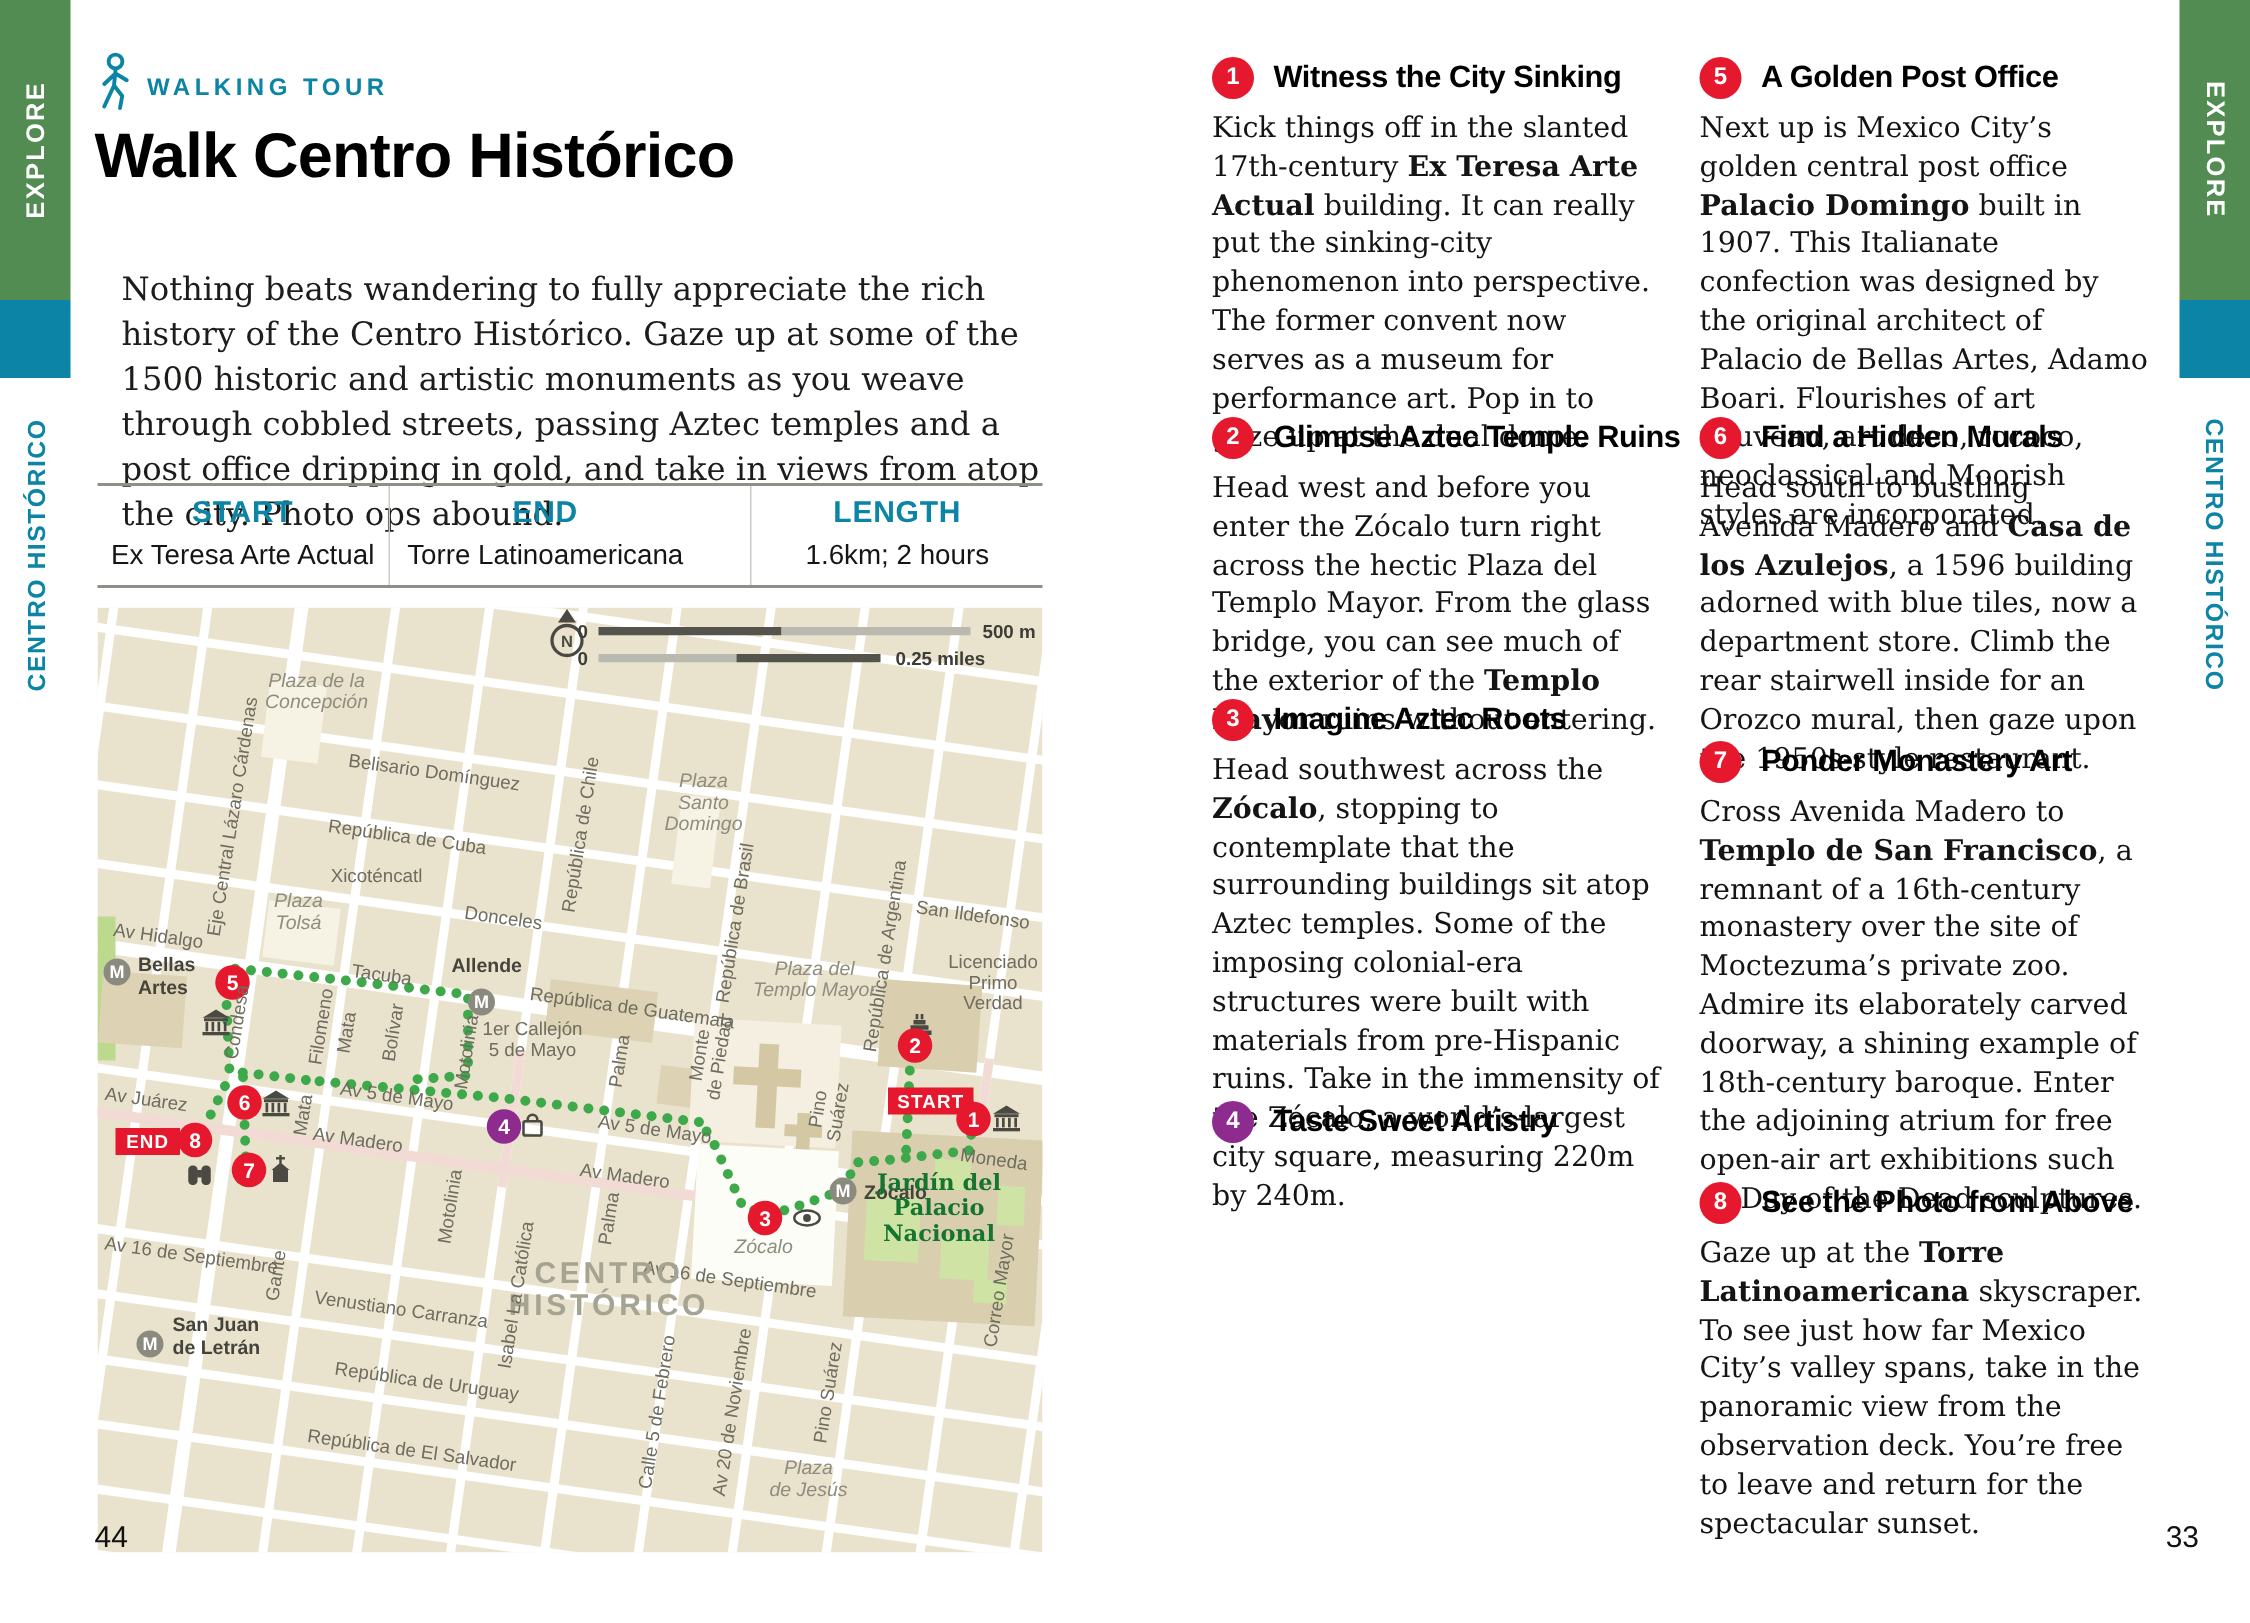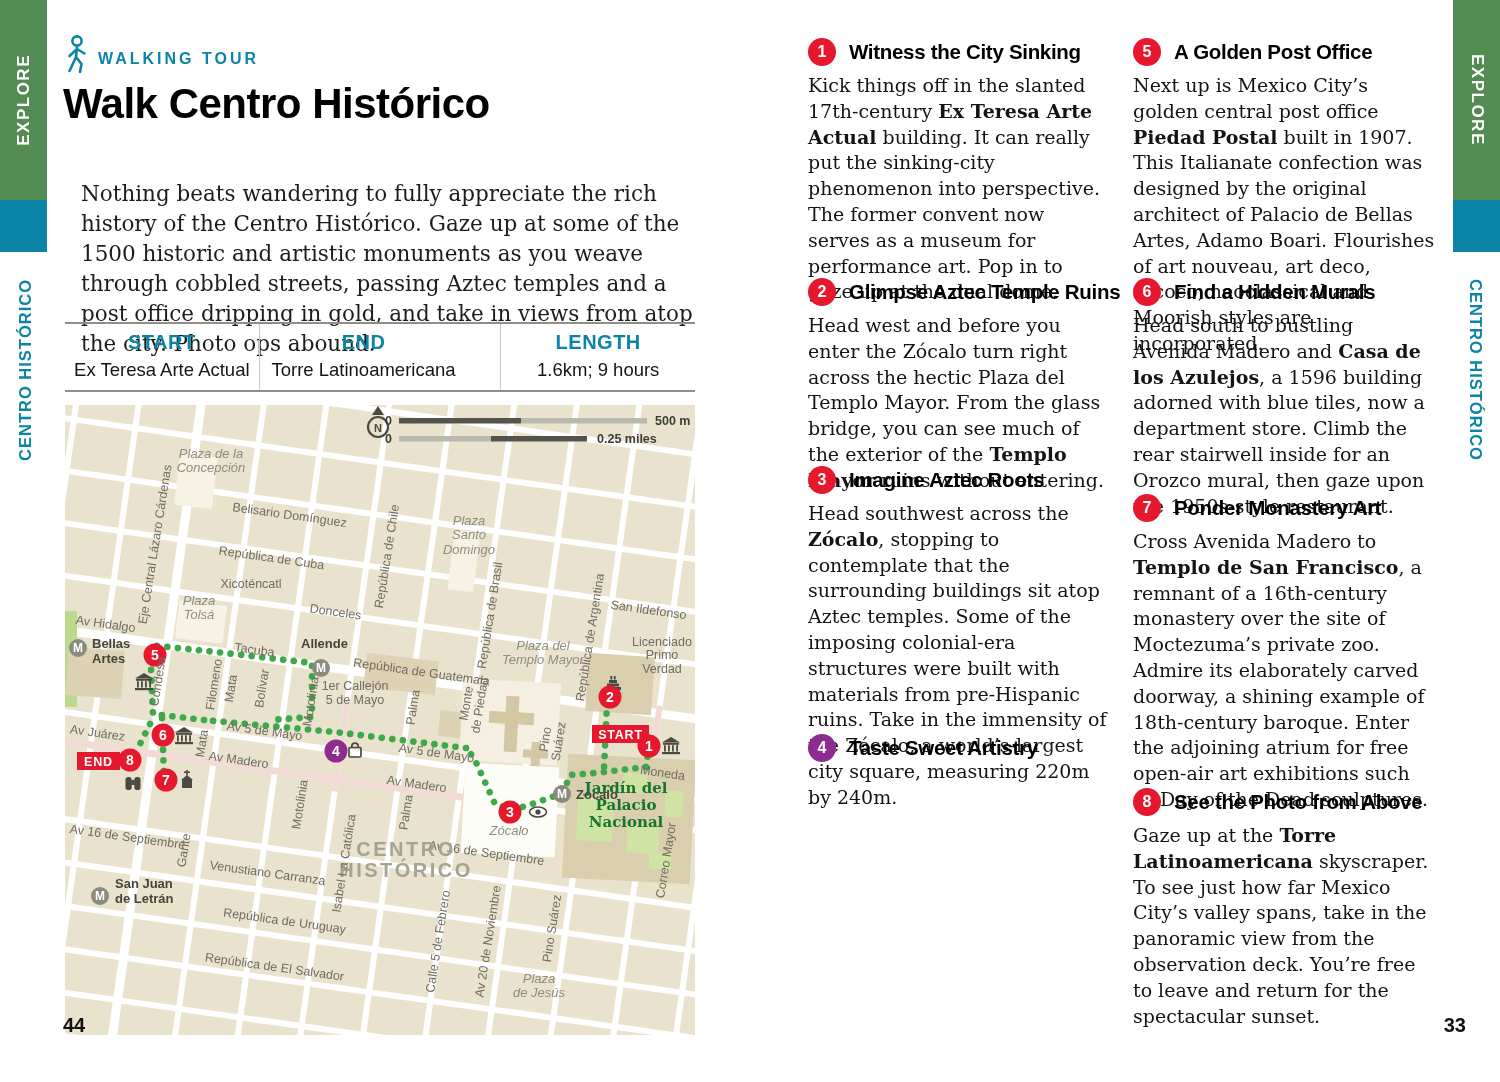--- a/index.html
+++ b/index.html
@@ -43,21 +43,21 @@
   text.ml-grn{font-family:"DejaVu Serif",serif;font-size:15px;font-weight:bold;fill:#15752f;}
   
   .step{position:absolute;width:302px;}
   .step-head{display:flex;align-items:center;gap:13px;white-space:nowrap;}
   .badge{flex:0 0 28px;width:28px;height:28px;border-radius:50%;color:#fff;font-weight:bold;
          font-size:16px;display:flex;align-items:center;justify-content:center;}
   .step-title{font-size:20.5px;font-weight:bold;letter-spacing:-0.3px;color:#000;}
   .step-body{margin-top:7px;font-family:"DejaVu Serif",serif;font-size:19px;
              line-height:25.8px;color:#141414;}
   
-  .pgnum{position:absolute;top:1014px;font-size:20px;font-weight:bold;color:#111;}
+  .pgnum{position:absolute;top:1014px;font-size:20px;font-weight:normal;color:#111;}
   .pg-left{left:63px;}
   .pg-right{left:1406px;width:60px;text-align:right;}
 </style>
 </head>
 <body>
 
 <div class="page">
 
   <div class="edgebar green-left">
     <span class="vtext-up explore-txt">EXPLORE</span>
@@ -89,21 +89,21 @@
     <div class="ti-col c1">
       <div class="ti-label">START</div>
       <div class="ti-value">Ex Teresa Arte Actual</div>
     </div>
     <div class="ti-col c2">
       <div class="ti-label">END</div>
       <div class="ti-value">Torre Latinoamericana</div>
     </div>
     <div class="ti-col c3">
       <div class="ti-label">LENGTH</div>
-      <div class="ti-value">1.6km; 9 hours</div>
+      <div class="ti-value">1.6km; 2 hours</div>
     </div>
   </div>
 
   <div class="map" id="map"><svg width="630" height="630" viewBox="0 0 630 630">
         <rect x="0" y="0" width="630" height="630" fill="#e9e2cc"></rect>
         <g transform="rotate(8 315 315)">
           <line x1="-120" y1="-45" x2="770" y2="-45" stroke="#ffffff" stroke-width="6"></line>
           <line x1="-120" y1="8" x2="770" y2="8" stroke="#ffffff" stroke-width="6"></line>
           <line x1="-120" y1="60" x2="770" y2="60" stroke="#ffffff" stroke-width="6"></line>
           <line x1="-120" y1="112" x2="770" y2="112" stroke="#ffffff" stroke-width="6"></line>
@@ -368,21 +368,21 @@
         <div class="step-head">
           <span class="badge" style="background: rgb(142, 43, 143);">4</span>
           <span class="step-title">Taste Sweet Artistry</span>
         </div>
       </div>
       <div class="step" style="left: 1133px; top: 38px;">
         <div class="step-head">
           <span class="badge" style="background: rgb(229, 24, 45);">5</span>
           <span class="step-title">A Golden Post Office</span>
         </div>
-        <div class="step-body">Next up is Mexico City’s golden central post office <b>Piedad Postal</b> built in 1907. This Italianate confection was designed by the original architect of Palacio de Bellas Artes, Adamo Boari. Flourishes of art nouveau, art deco, rococo, neoclassical and Moorish styles are incorporated.</div>
+        <div class="step-body">Next up is Mexico City’s golden central post office <b>Palacio Domingo</b> built in 1907. This Italianate confection was designed by the original architect of Palacio de Bellas Artes, Adamo Boari. Flourishes of art nouveau, art deco, rococo, neoclassical and Moorish styles are incorporated.</div>
       </div>
       <div class="step" style="left: 1133px; top: 278px;">
         <div class="step-head">
           <span class="badge" style="background: rgb(229, 24, 45);">6</span>
           <span class="step-title">Find a Hidden Murals</span>
         </div>
         <div class="step-body">Head south to bustling Avenida Madero and <b>Casa de los Azulejos</b>, a 1596 building adorned with blue tiles, now a department store. Climb the rear stairwell inside for an Orozco mural, then gaze upon the 1950s-style restaurant.</div>
       </div>
       <div class="step" style="left: 1133px; top: 494px;">
         <div class="step-head">

